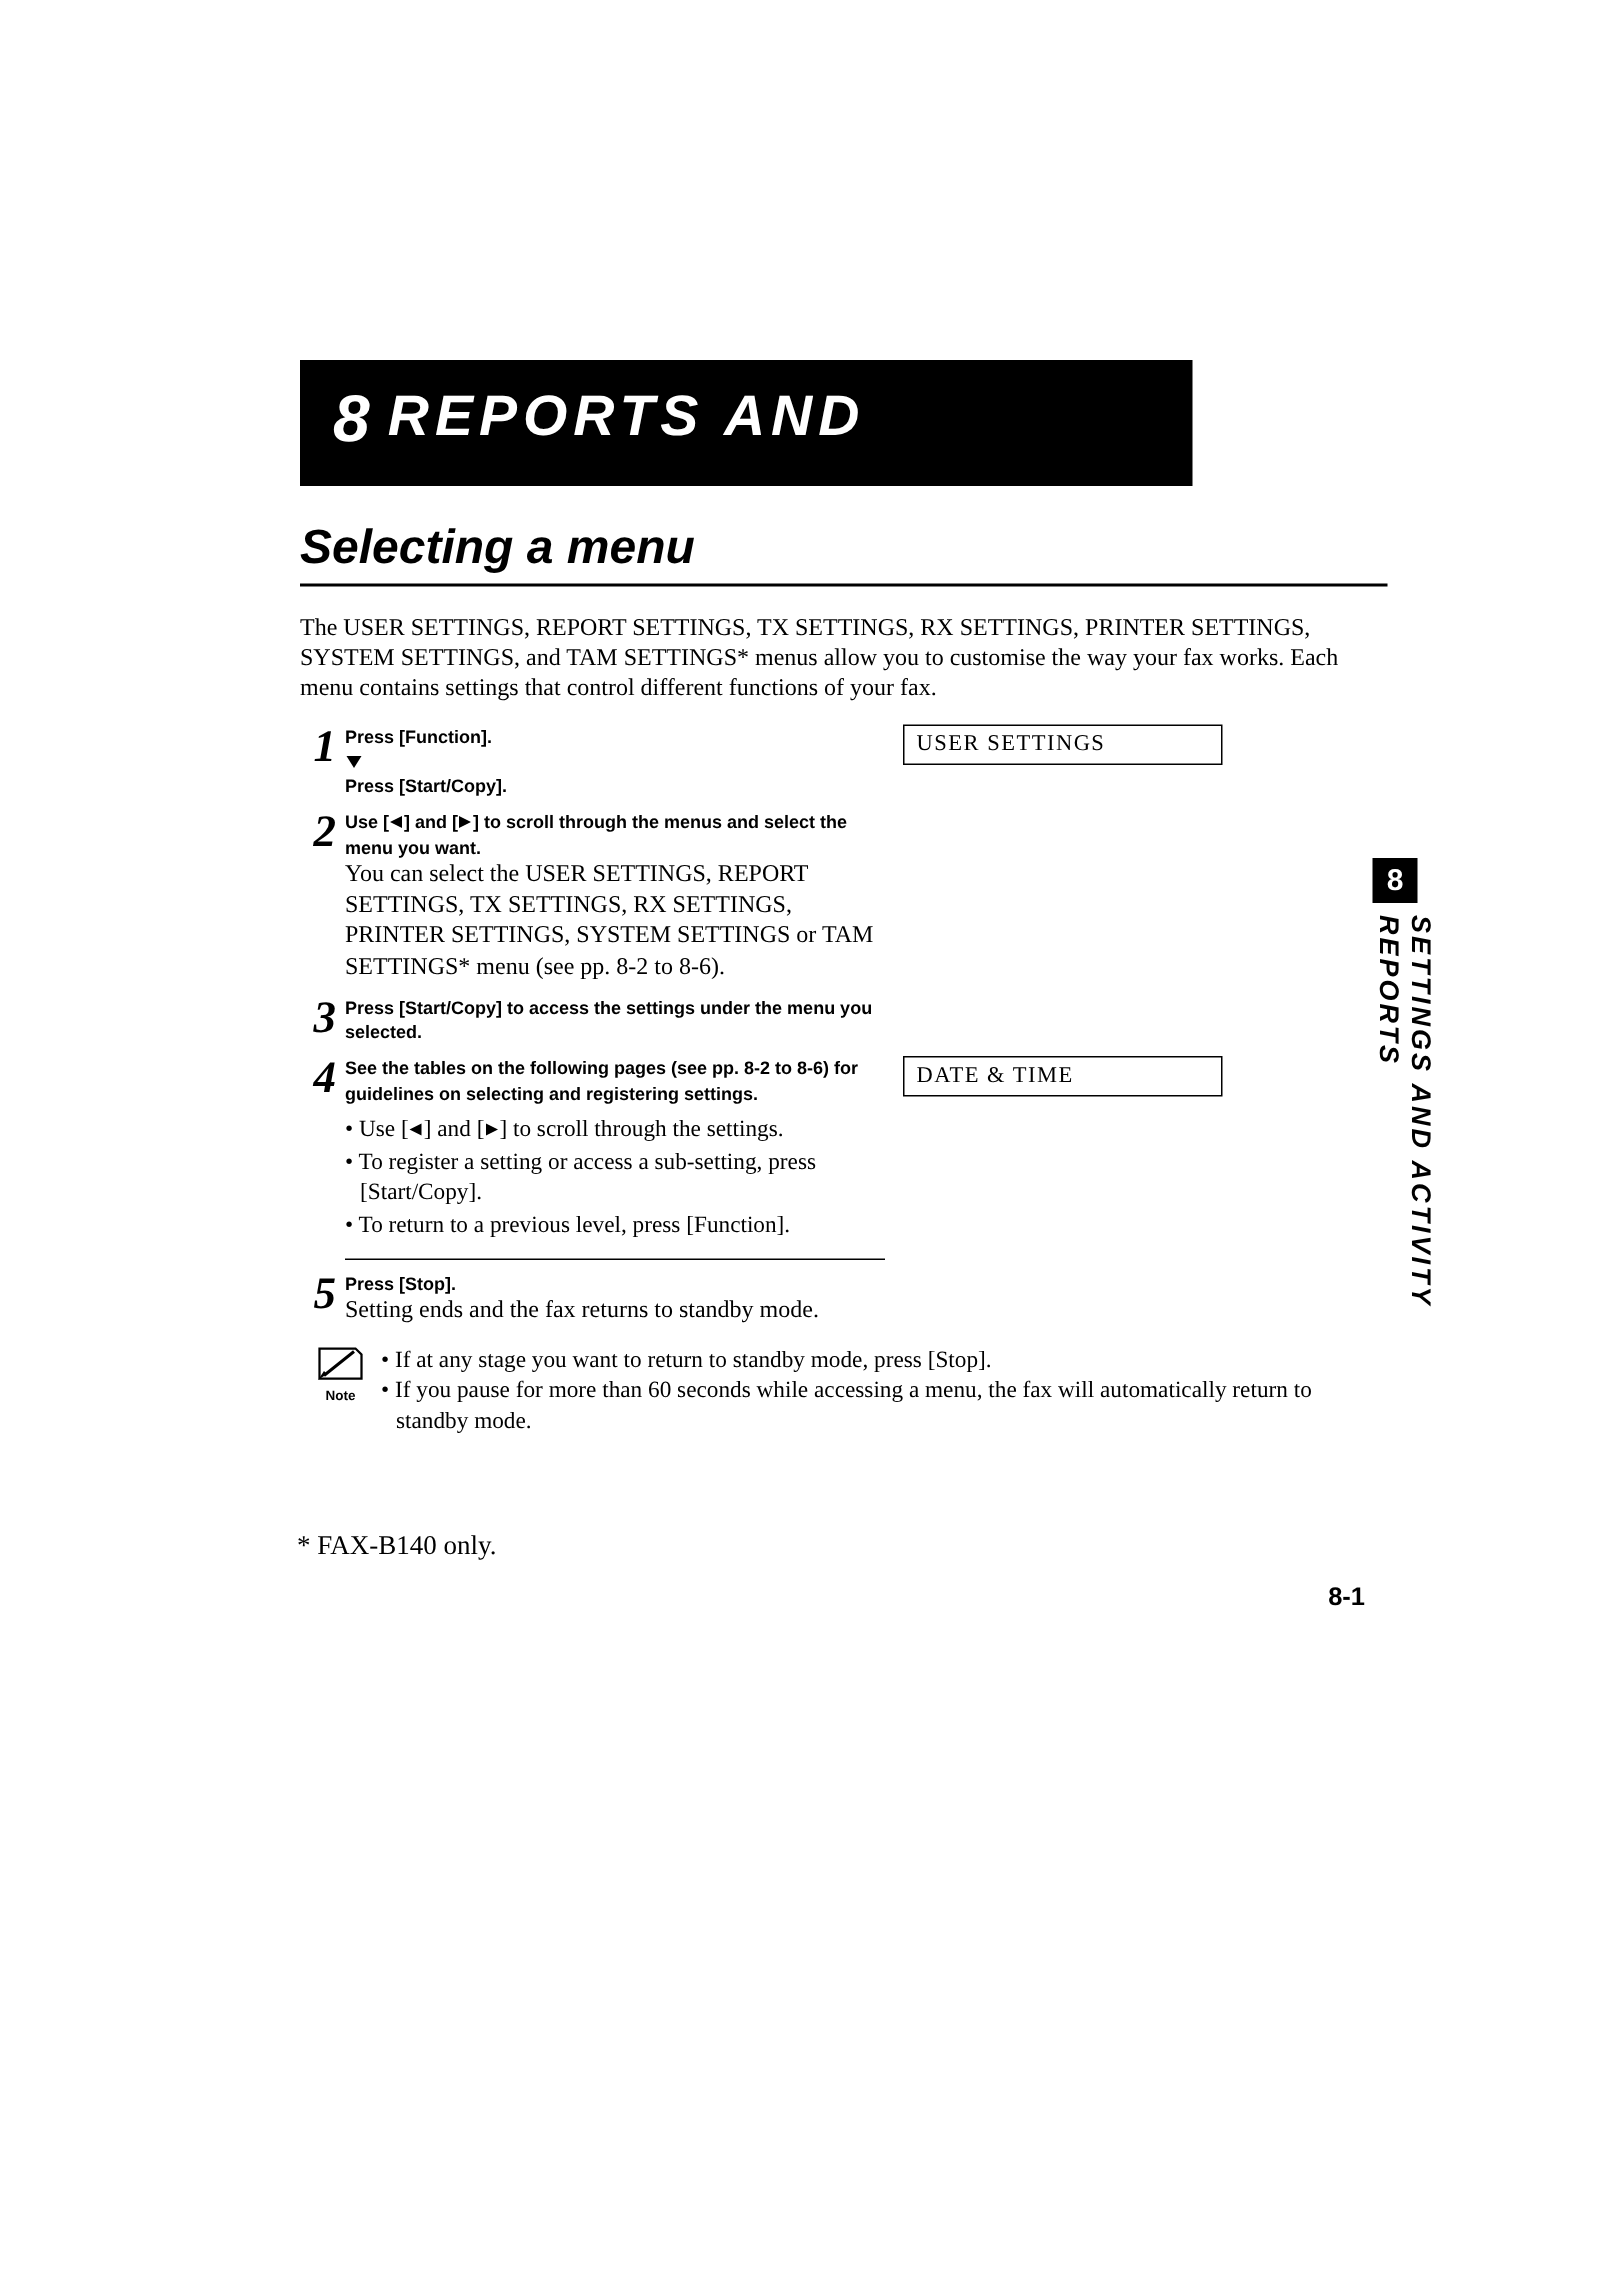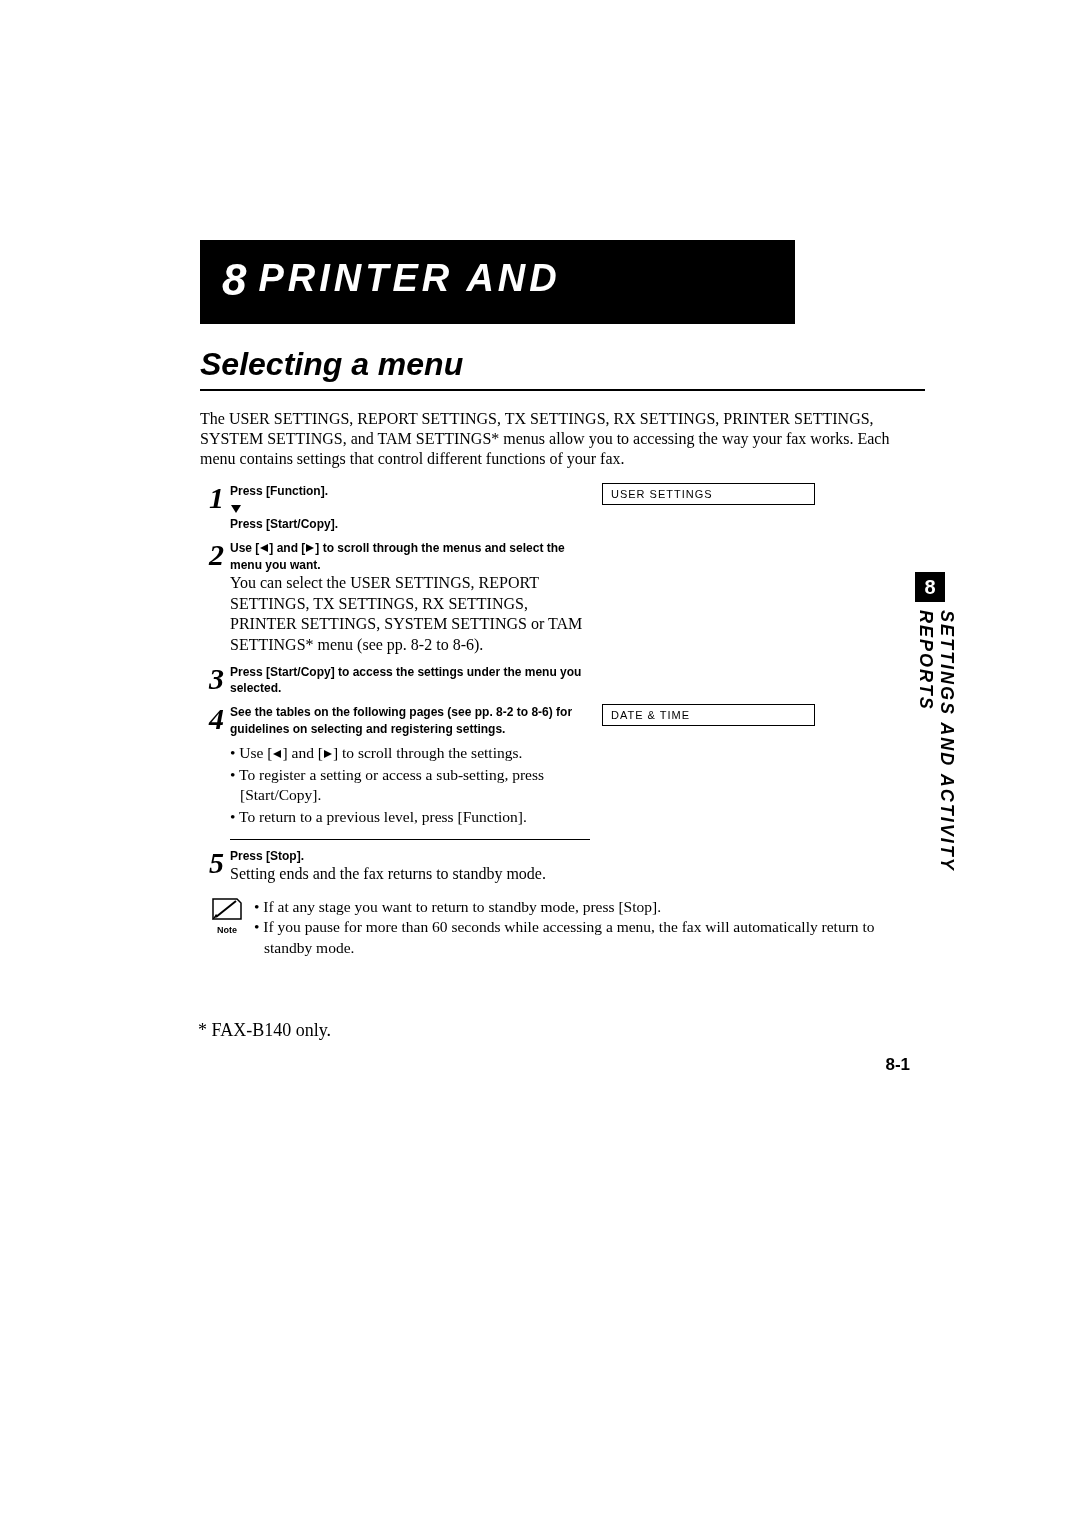--- a/index.html
+++ b/index.html
@@ -102,22 +102,22 @@
     font-size: 16px;
     line-height: 1.3;
   }
   .arrowline {
     font-family: Arial, Helvetica, sans-serif;
     font-weight: bold;
     font-size: 15px;
   }
   .lcd {
     border: 1px solid #000;
-    font-family: Liberation Sans, sans-serif;
-    font-size: 11px;
+    font-family: Liberation Serif, serif;
+    font-size: 15px;
     padding: 4px 8px;
     width: 195px;
     background: #fff;
     letter-spacing: 1px;
   }
   .bullets {
     margin: 6px 0 0 0;
     padding: 0;
     list-style: none;
   }
@@ -220,27 +220,27 @@
   }
 </style>
 </head>
 <body>
 
 <div class="page">
 
   <div class="chapter-banner">
     <span class="num">8</span>
     <span class="title">
-      <span>PRINTER AND</span><br>
+      <span>REPORTS AND</span><br>
     </span>
   </div>
 
   <div class="section-title">Selecting a menu</div>
 
-  <div class="intro">The USER SETTINGS, REPORT SETTINGS, TX SETTINGS, RX SETTINGS, PRINTER SETTINGS, SYSTEM SETTINGS, and TAM SETTINGS* menus allow you to accessing the way your fax works. Each menu contains settings that control different functions of your fax.</div>
+  <div class="intro">The USER SETTINGS, REPORT SETTINGS, TX SETTINGS, RX SETTINGS, PRINTER SETTINGS, SYSTEM SETTINGS, and TAM SETTINGS* menus allow you to customise the way your fax works. Each menu contains settings that control different functions of your fax.</div>
 
   <div class="steps">
 
     <div class="step">
       <div class="step-num">1</div>
       <div class="step-body">
         <div class="col-left">
           <div class="step-bold">Press [Function].</div>
           <div class="arrowline">
             <svg class="tri-down" width="12" height="10">

